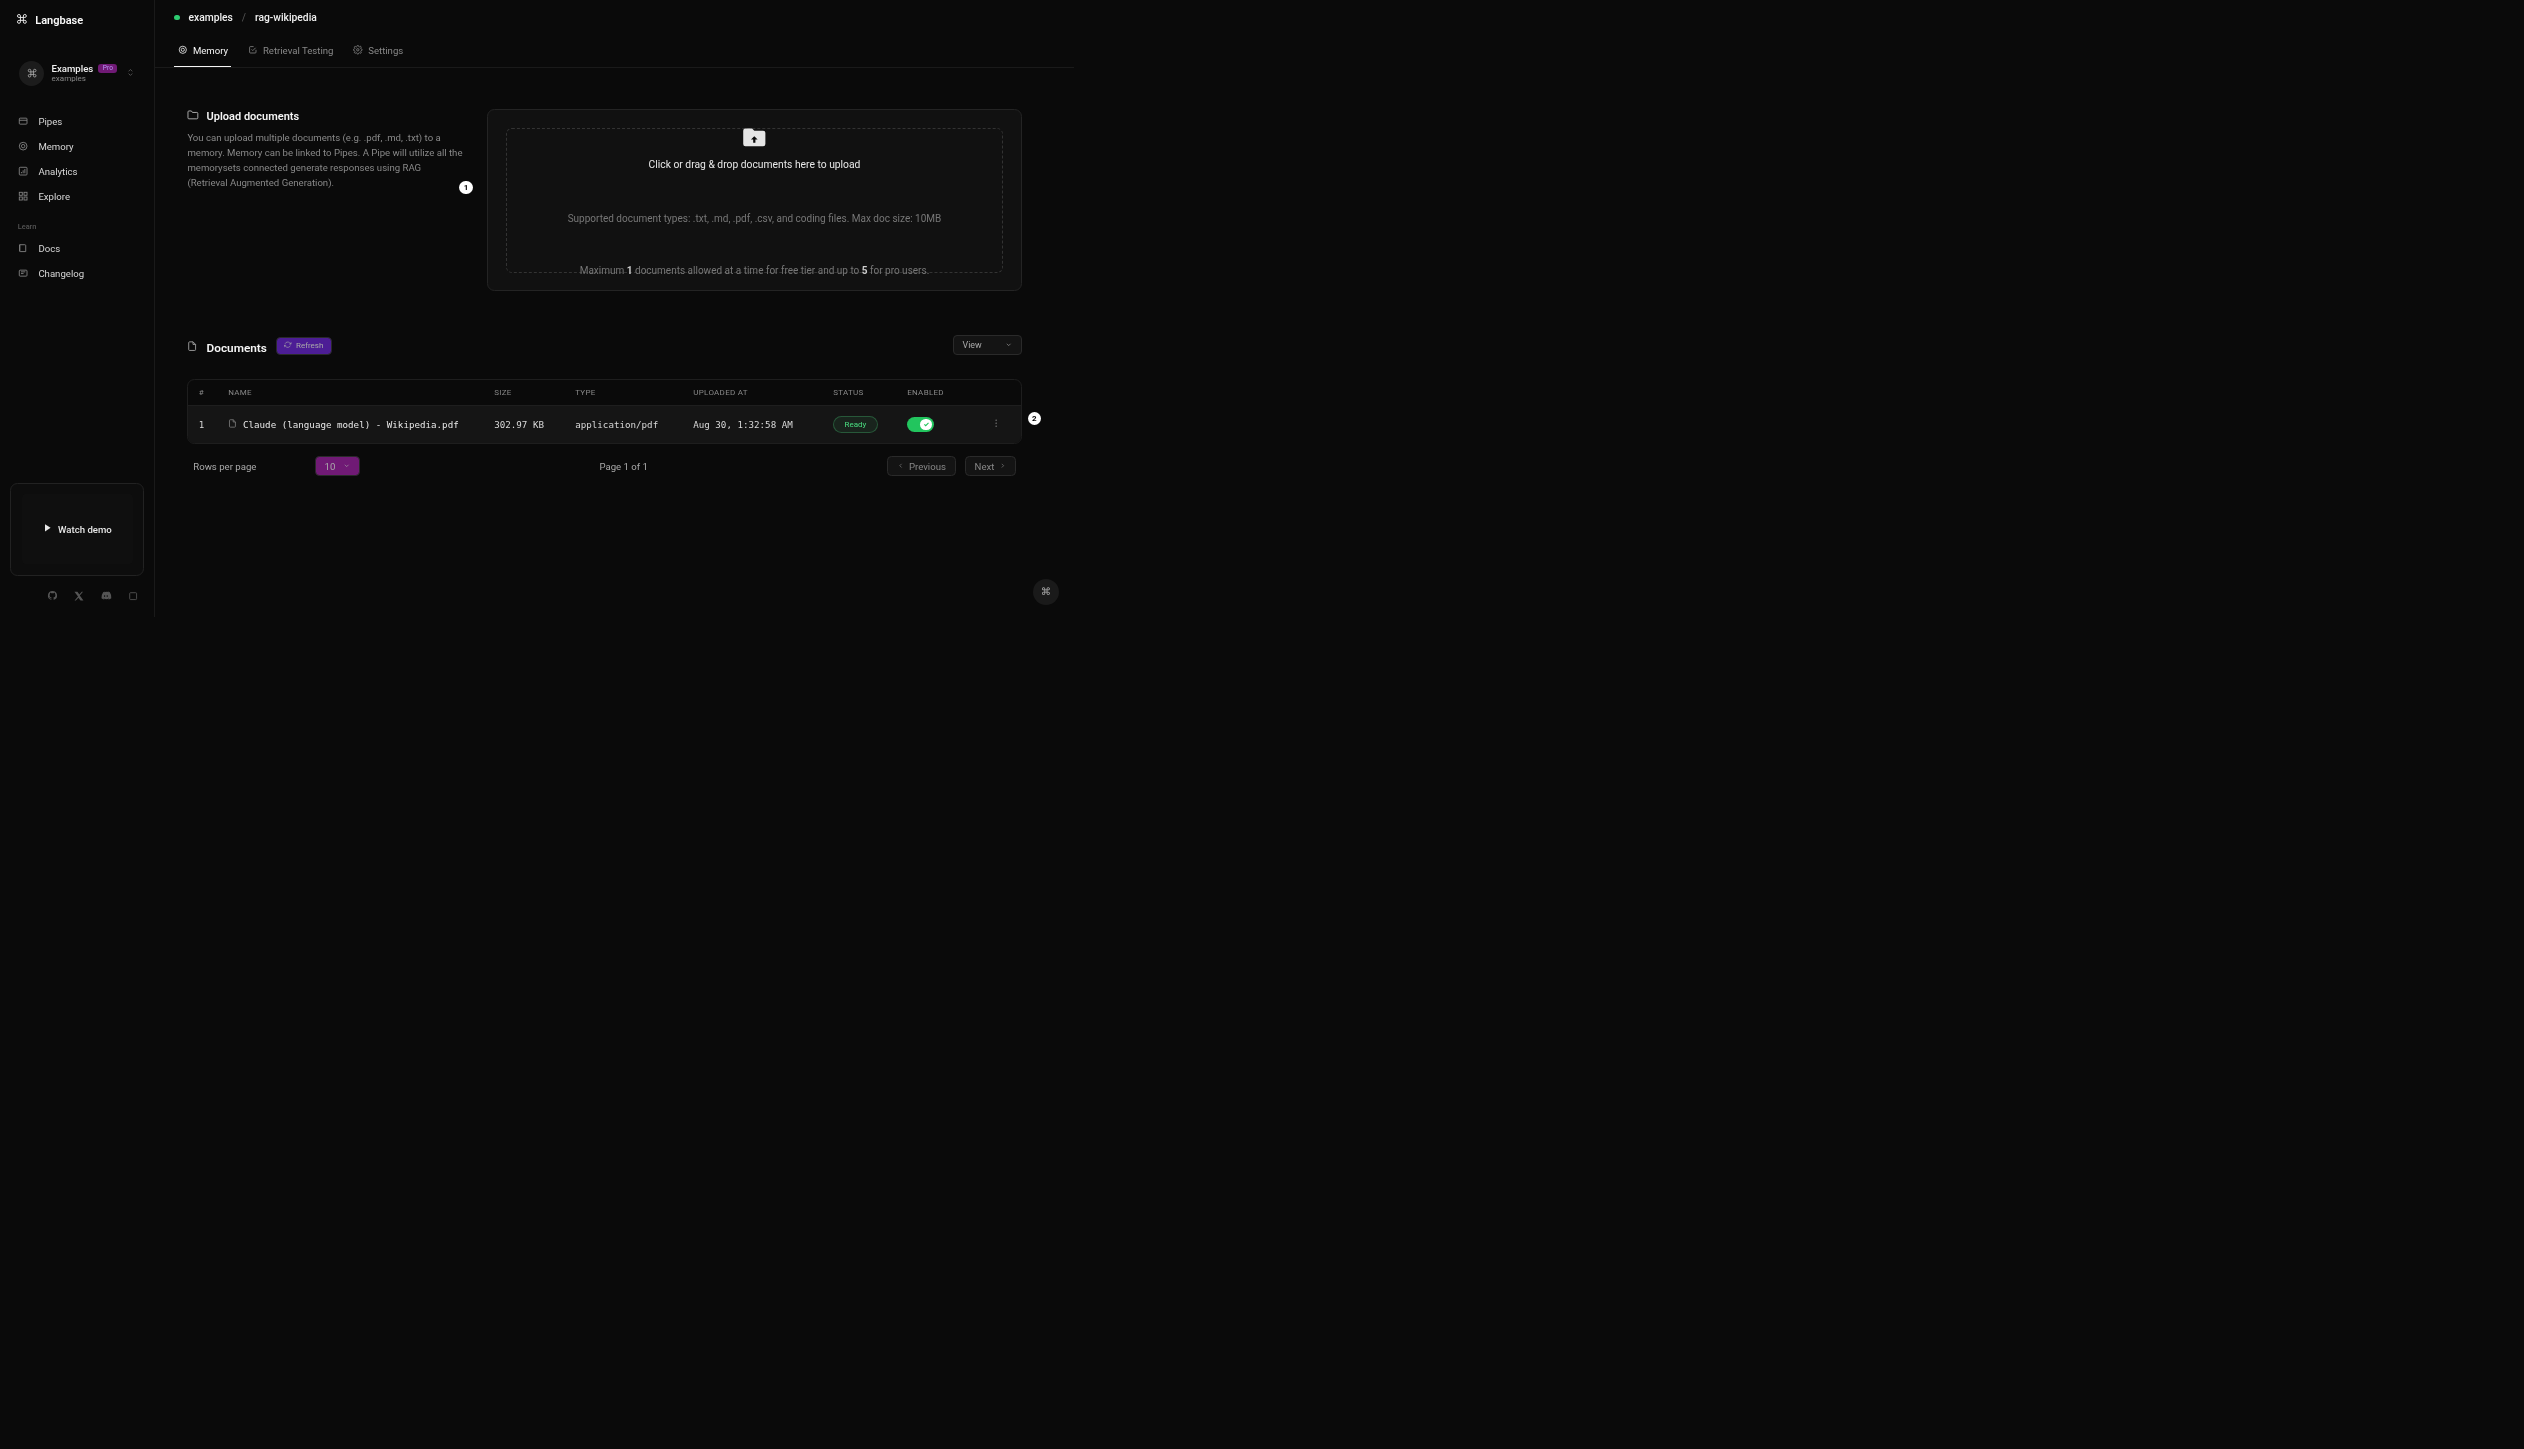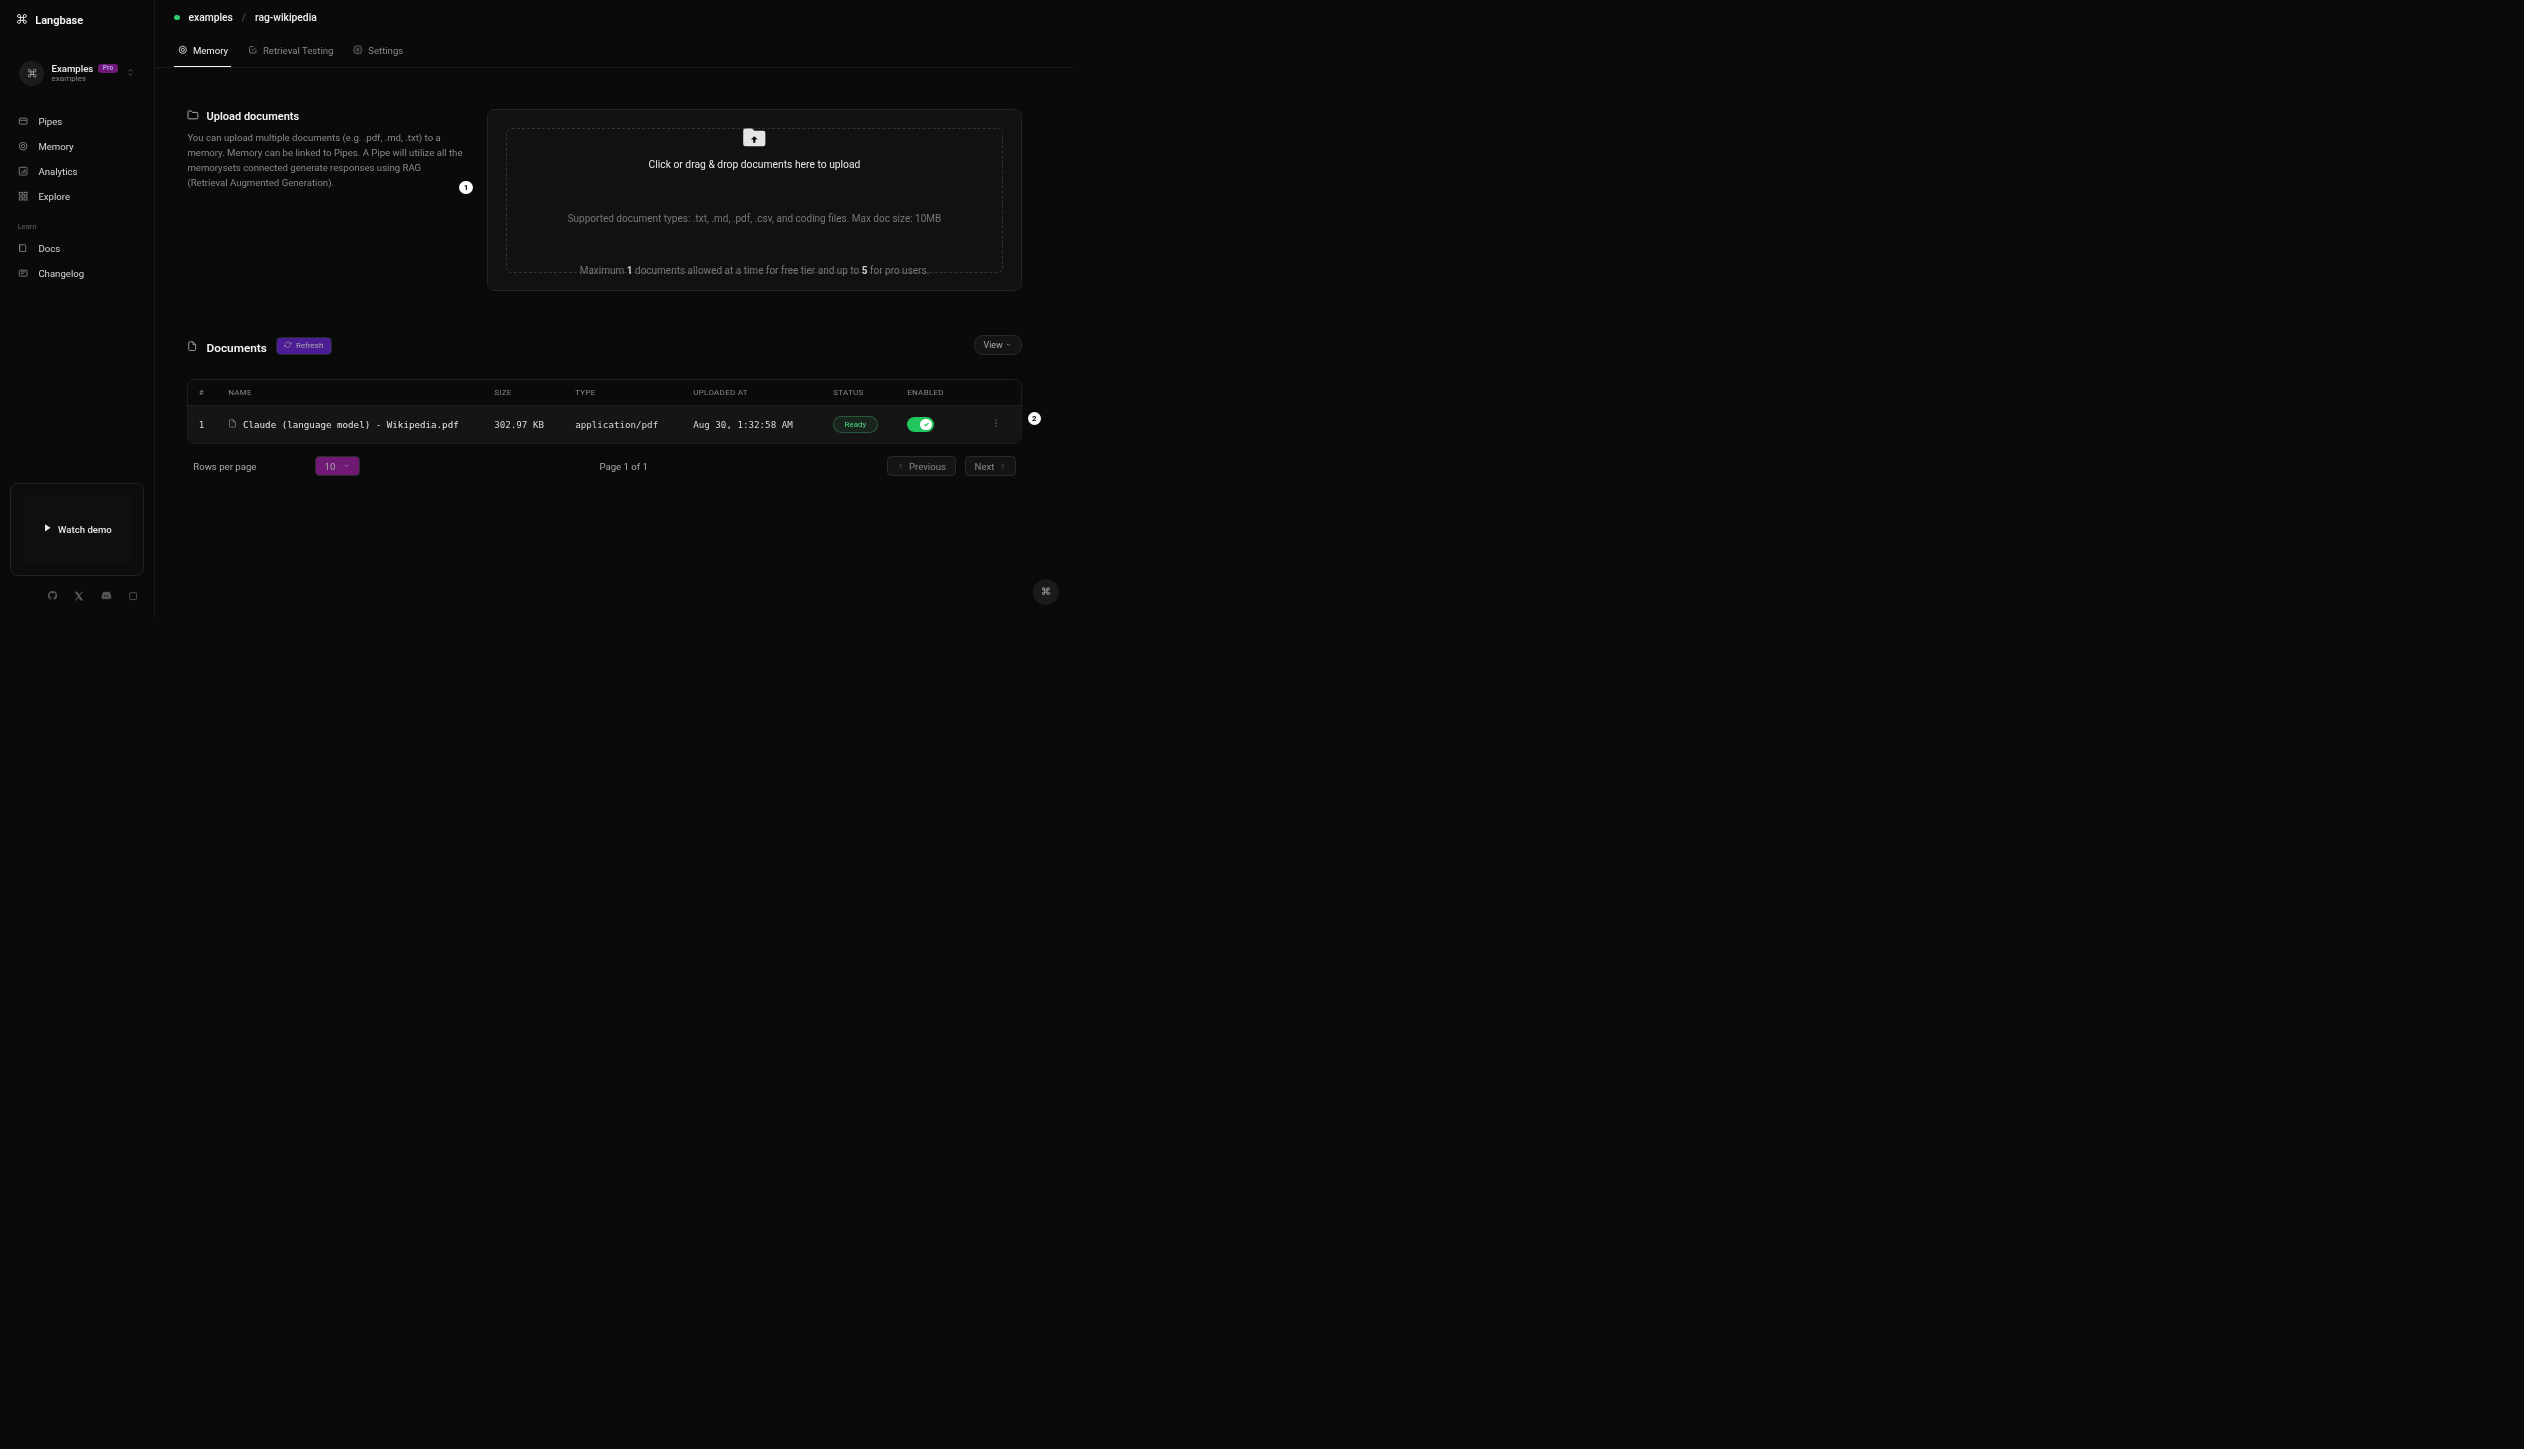--- a/index.html
+++ b/index.html
@@ -43,21 +43,21 @@
   font-size: 9.6px;
 }
 .workspace-text { display: flex; flex-direction: column; }
 .workspace-name-row { display: flex; align-items: center; gap: 5.2px; }
 .workspace-name { font-size: 9.6px; font-weight: 500; color: #f0f0f0; }
 .workspace-slug { font-size: 8px; color: #888; margin-top: 0.7px; }
 .pro-badge {
   background: #701a75;
   color: #b794f4;
   font-size: 6.6px;
-  font-weight: 700;
+  font-weight: 400;
   padding: 0.7px 4.4px;
   border-radius: 3px;
 }
 .workspace-chevron { position: absolute; right: 7.4px; color: #666; }
 .nav-section { padding: 10.3px 11.8px 0 11.8px; }
 .nav-item {
   display: flex; align-items: center; gap: 8.9px;
   padding: 6.6px 5.9px;
   border-radius: 4.4px;
   cursor: pointer;
@@ -161,26 +161,26 @@
   padding: 3px 7.4px;
   font-size: 8px;
   color: #aaa;
   border: 0.7px solid #2a2a2a;
   border-radius: 4.4px;
   cursor: pointer;
   background: #4c1d95;
 }
 .docs-header-spacer { flex: 1; }
 .view-btn {
-  display: flex; align-items: center; gap: 2px;
+  display: flex; align-items: center; gap: 23px;
   padding: 3.7px 8.9px;
   font-size: 8.9px;
   color: #aaa;
   border: 0.7px solid #2a2a2a;
-  border-radius: 9px;
+  border-radius: 4px;
   cursor: pointer;
   background: #141414;
 }
 .table {
   border: 0.7px solid #1e1e1e;
   border-radius: 7.4px;
   overflow: hidden;
 }
 .thead {
   display: grid;

